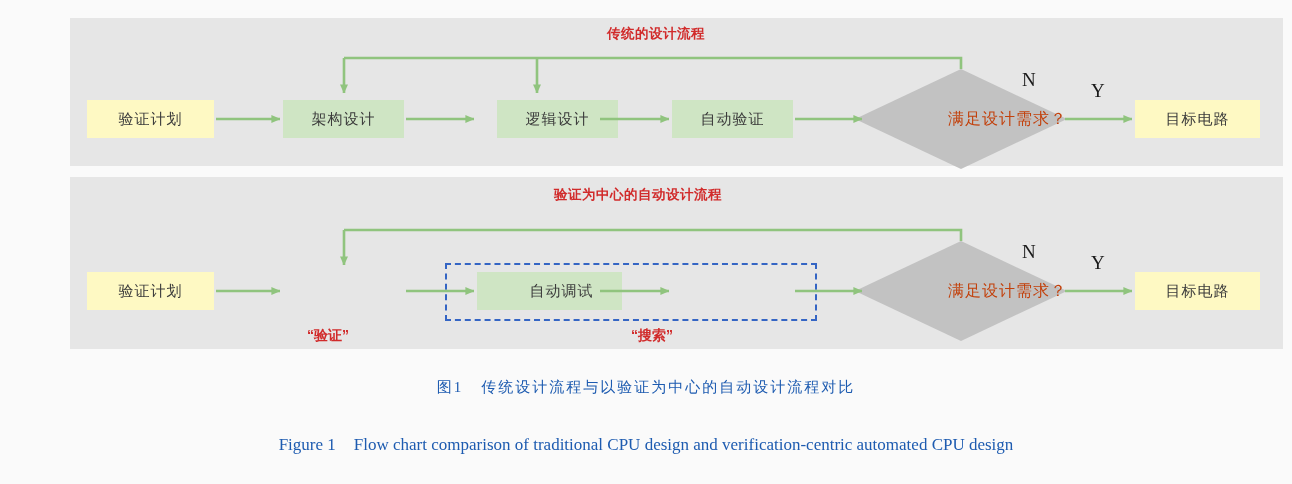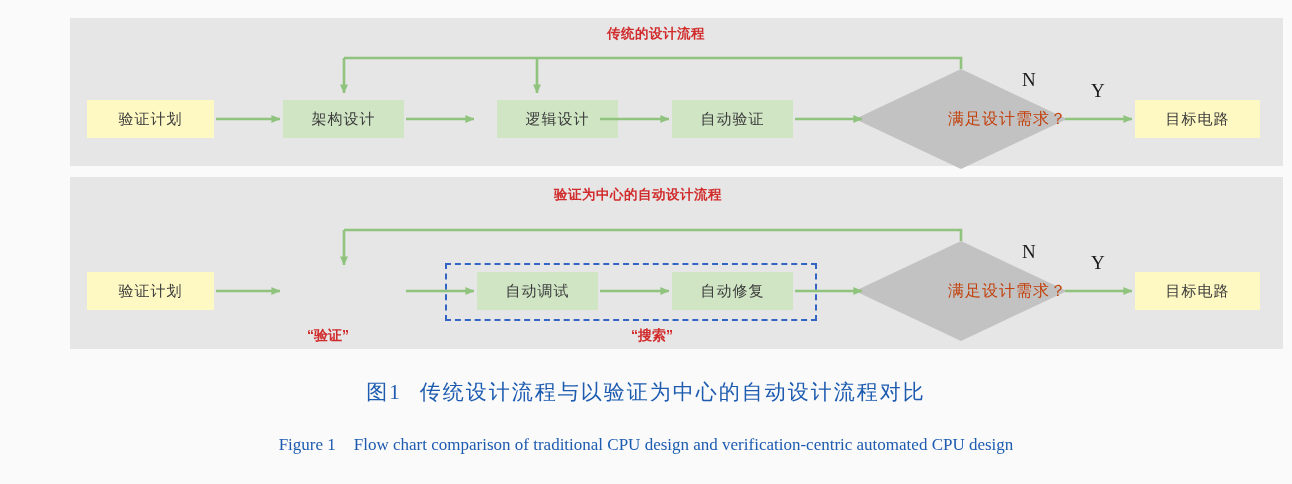--- a/index.html
+++ b/index.html
@@ -73,21 +73,21 @@
   }
 
   svg.wires{position:absolute;left:0;top:0;width:1292px;height:484px;pointer-events:none;}
 
   .caption{
     position:absolute;
     width:1292px;text-align:center;
     color:#1d5bb0;
     font-family:"Liberation Serif","DejaVu Serif",serif;
   }
-  #caption-cn{top:378px;font-size:21px;letter-spacing:2px;}
+  #caption-cn{top:378px;font-size:15px;letter-spacing:2px;}
   #caption-en{top:413px;font-size:17px;margin-top:22px;}
   #caption-cn .cap-num,#caption-en .cap-num{margin-right:18px;}
 </style>
 </head>
 <body>
 
 <div class="figure">
 
   <div class="panel" id="panel-1">
   </div>
@@ -115,23 +115,22 @@
   <div class="panel" id="panel-2">
   </div>
 
   <div class="panel-title" style="left:554px;top:186px;text-align:center;">验证为中心的自动设计流程</div>
 
   <div class="node terminal" style="left:87px;top:272px;width:127px;height:38px;">验证计划</div>
 
 
   <div class="dashed-box" style="left:445px;top:263px;width:372px;height:58px;"></div>
 
-  <div class="node process" style="left:477px;top:272px;width:121px;height:38px;">自动调试</div>
+  <div class="node process" style="left:477px;top:272px;width:121px;height:38px;padding-left:24px;">自动调试</div>
 
-  <div class="node process" style="left:672px;top:272px;width:121px;height:38px;">自动修复</div>
 
   <div class="diamond" style="left:855px;top:241px;width:212px;height:100px;">
     <span class="dshape"></span>
     <span class="dlabel">满足设计需求？</span>
   </div>
 
   <div class="branch-label" style="left:1022px;top:241px;">N</div>
   <div class="branch-label" style="left:1091px;top:252px;">Y</div>
 
   <div class="node terminal" style="left:1135px;top:272px;width:125px;height:38px;">目标电路</div>

